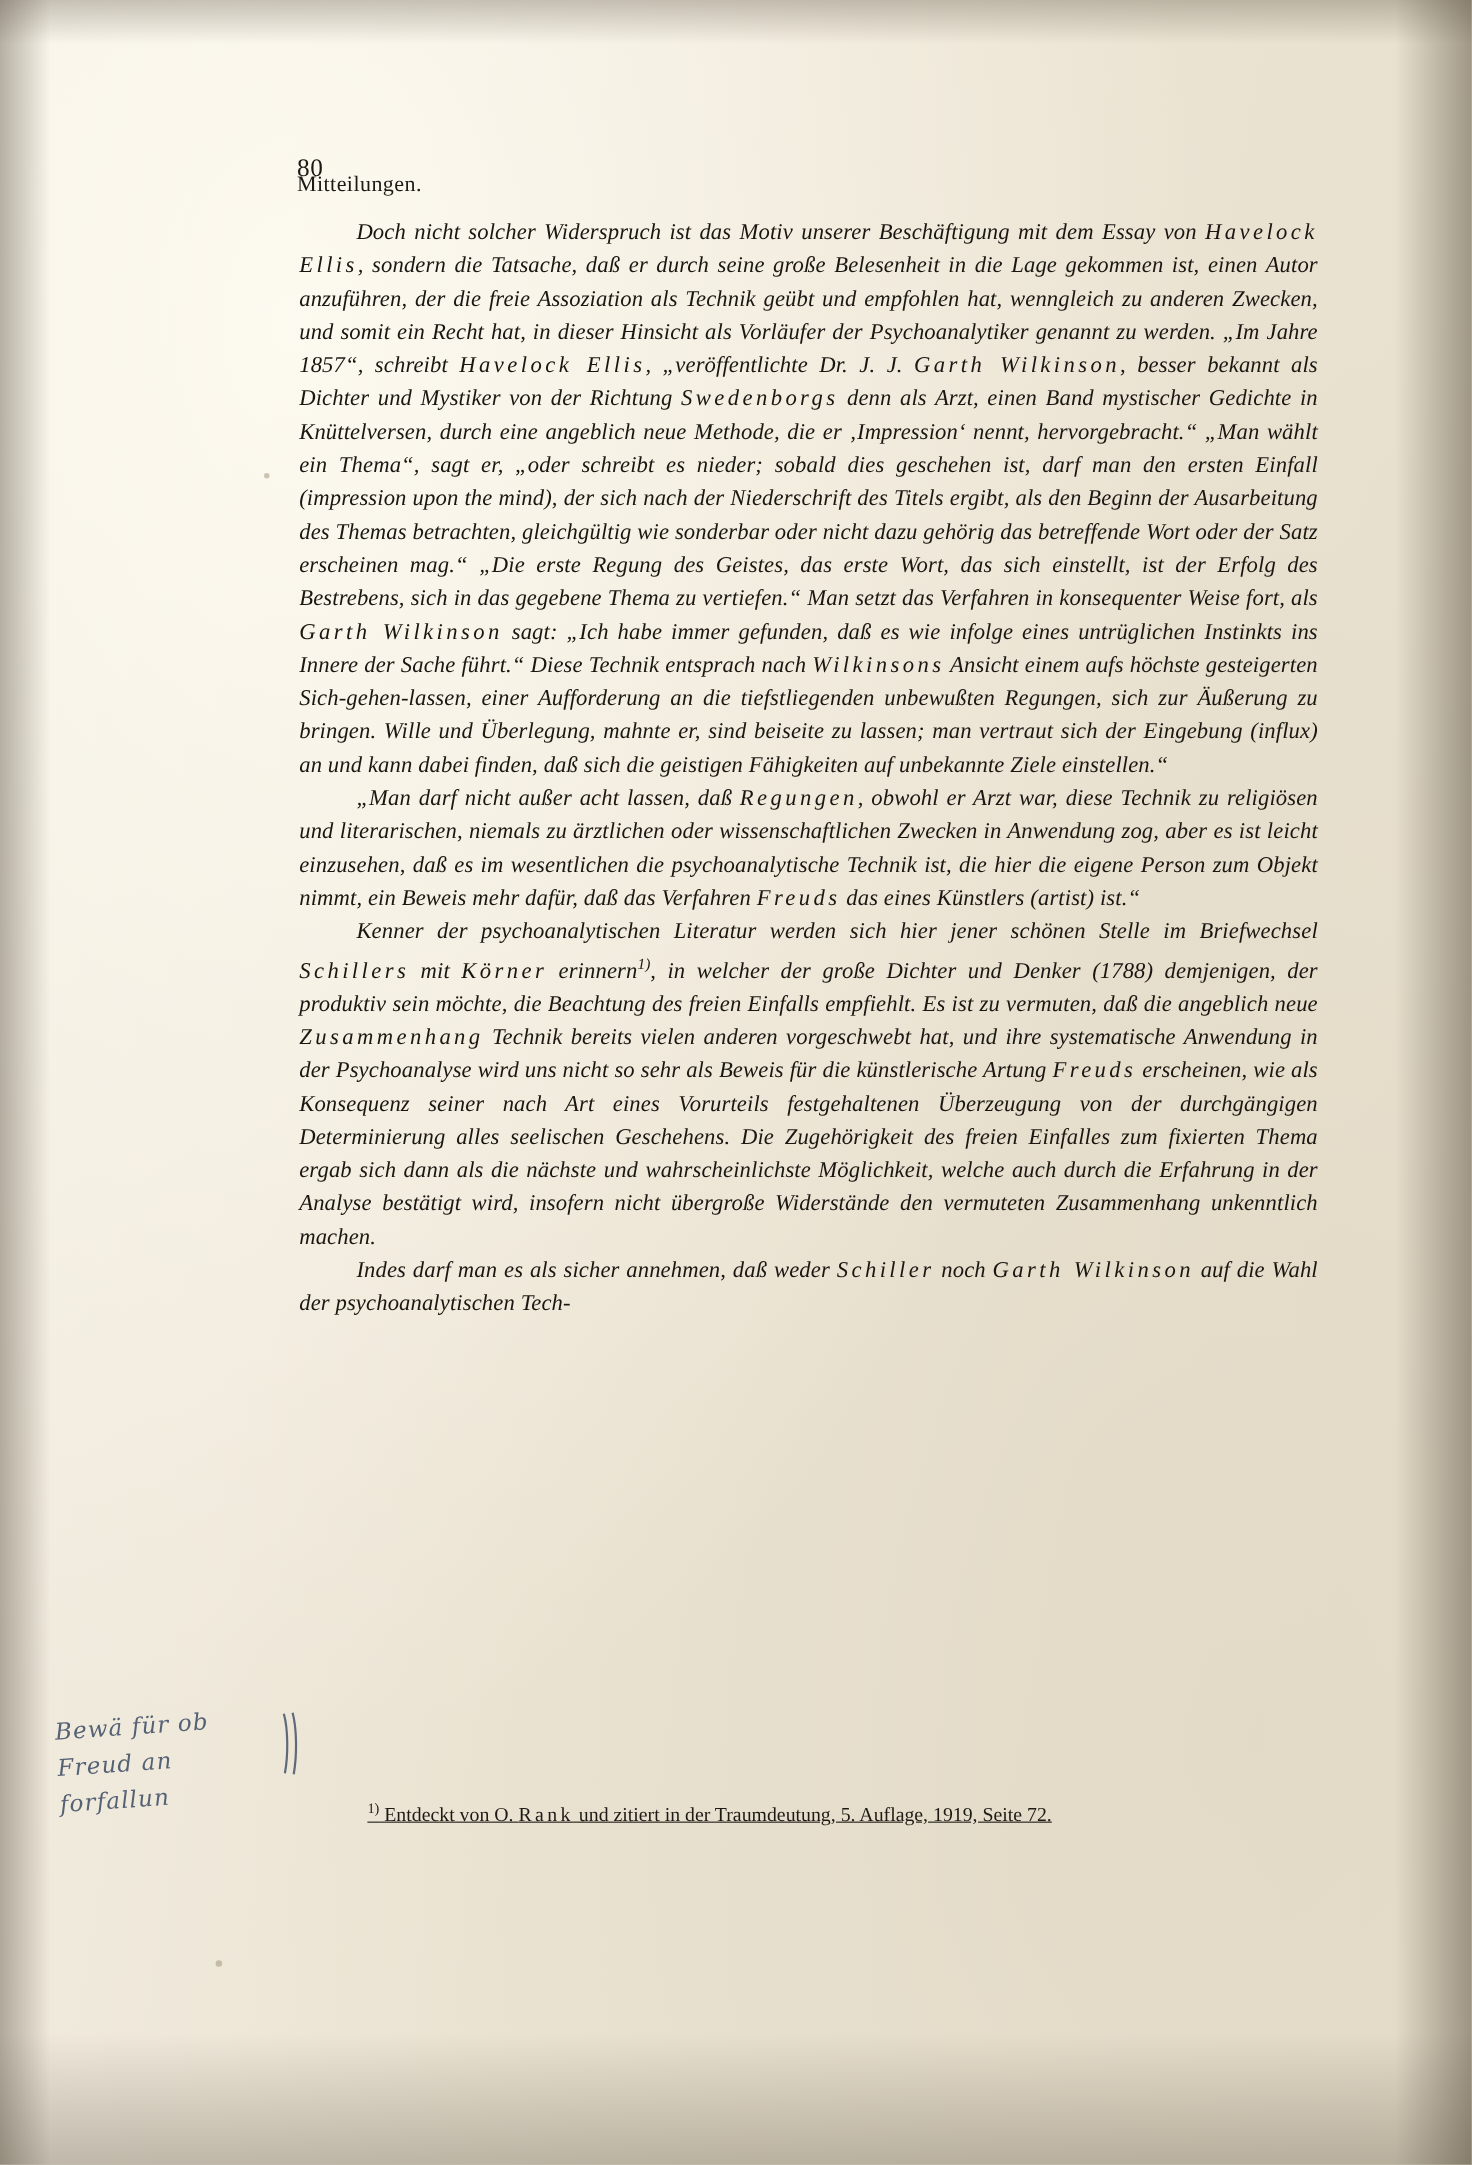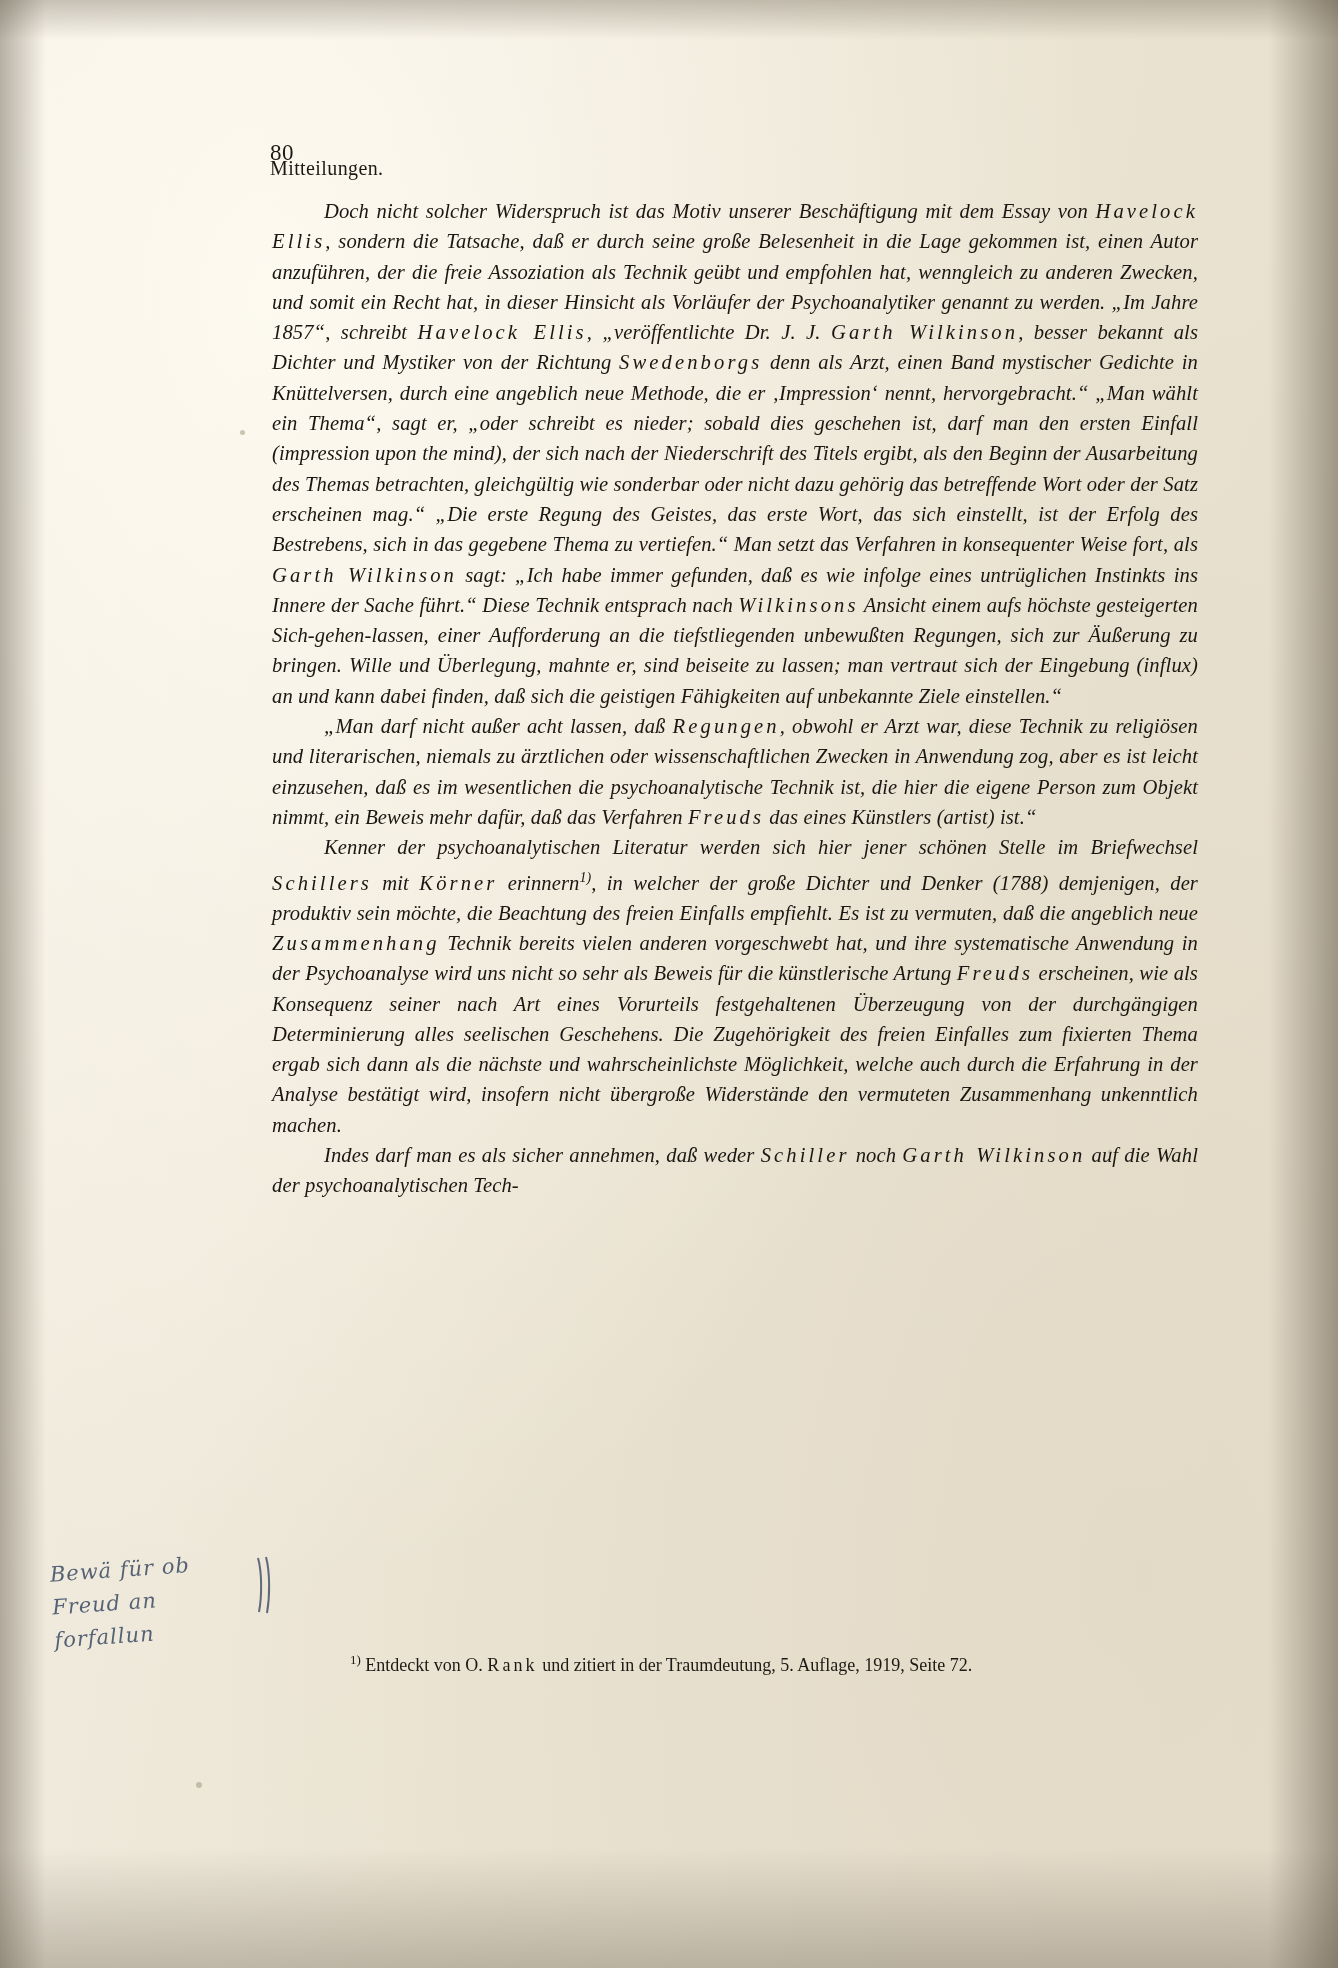--- a/index.html
+++ b/index.html
@@ -113,21 +113,21 @@
   .footnote {
     position: absolute;
     top: 1630px;
     left: 272px;
     width: 926px;
     font-size: 18px;
     line-height: 27px;
     color: #1d1a15;
     text-align: justify;
   }
-  .footnote p { margin: 16px; text-indent: 62px; }
+  .footnote p { margin: 0; text-indent: 62px; text-decoration: underline; }
   .fn-marker {
     font-size: 13px;
     vertical-align: super;
   }
 
   
   .marginalia {
     position: absolute;
     left: 52px;
     top: 1552px;

